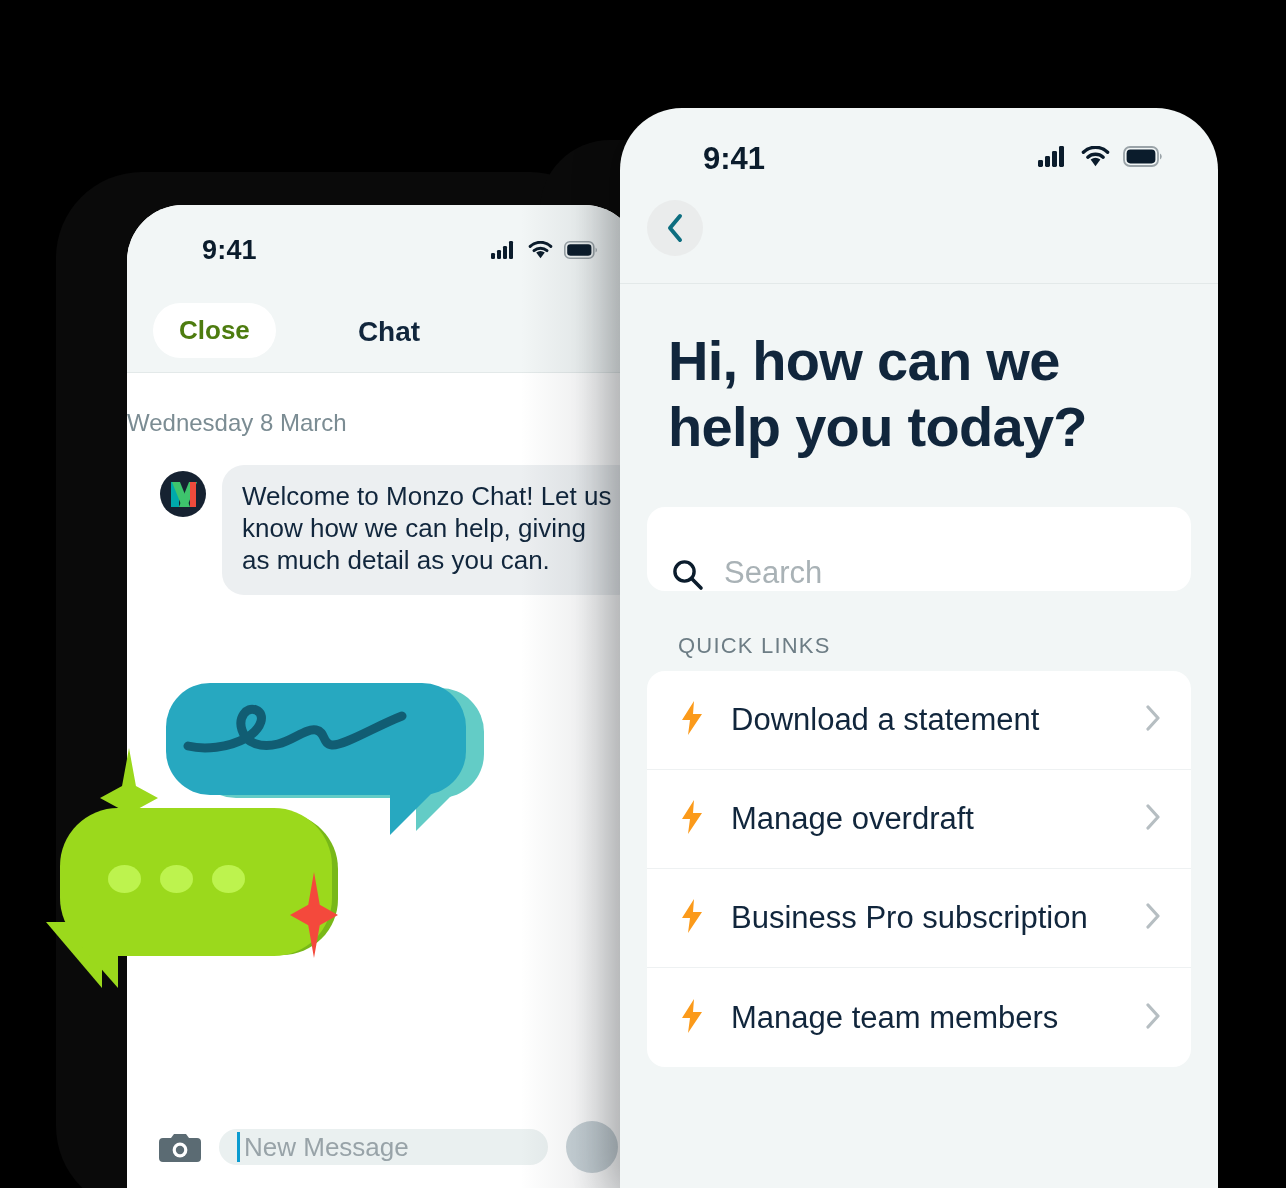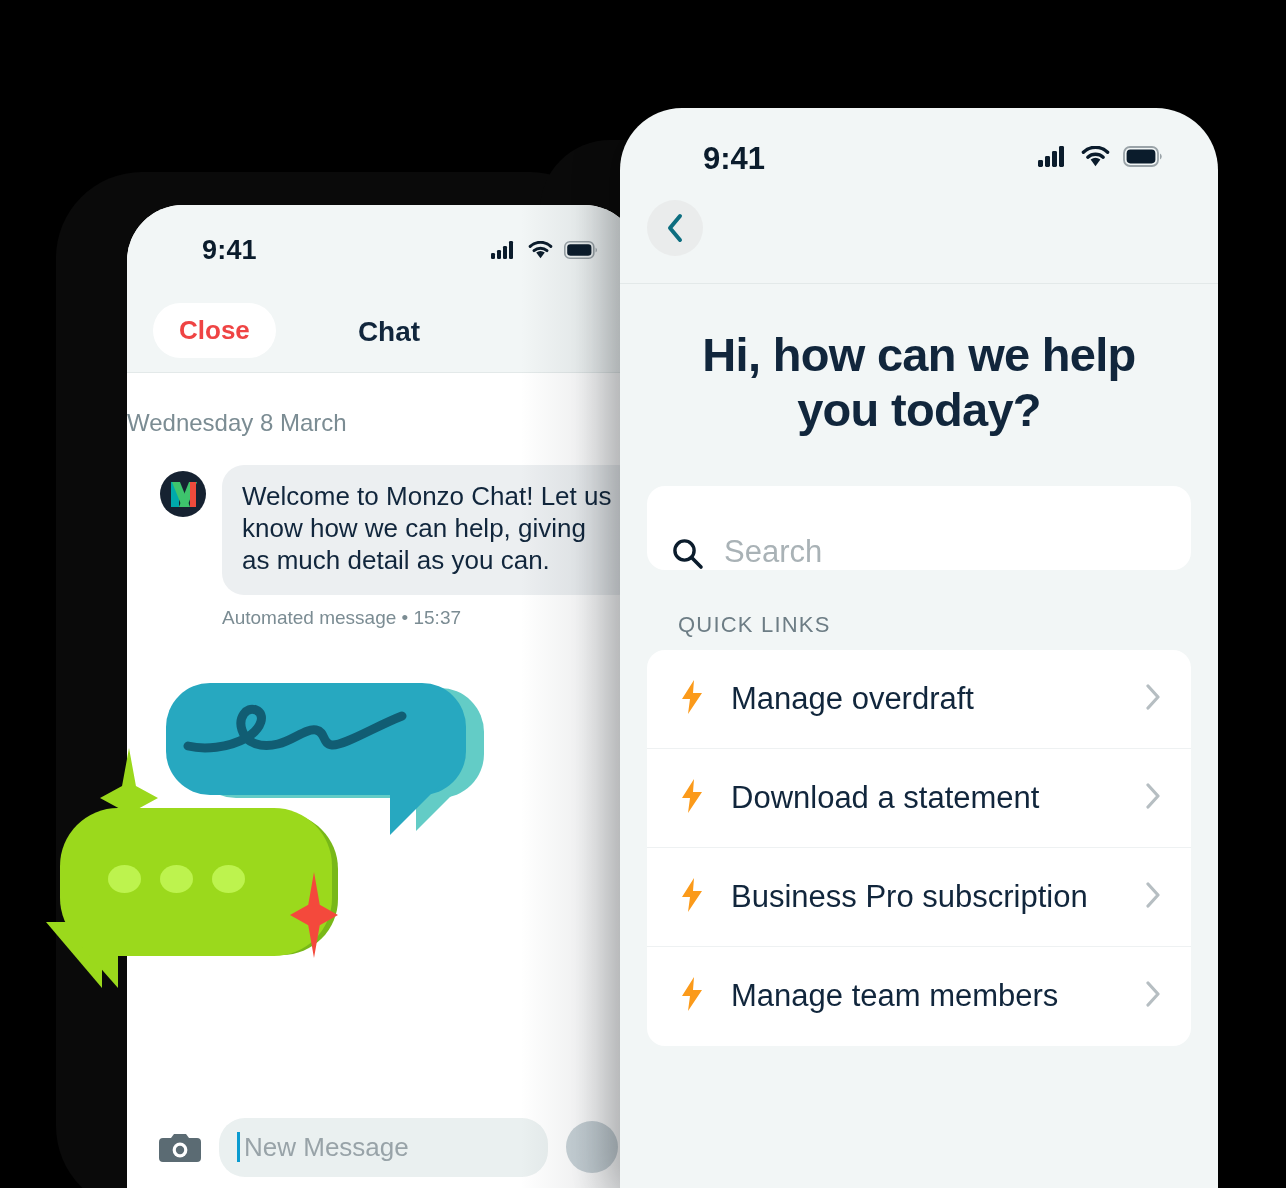--- a/index.html
+++ b/index.html
@@ -57,21 +57,21 @@
     background: #f2f6f6;
     border-bottom: 1px solid #e3e9e9;
     position: relative;
     display: flex; align-items: center;
   }
   .pl-close {
     position: absolute; left: 26px; top: 12px;
     background: #ffffff;
     border-radius: 30px;
     padding: 12px 26px;
-    font-size: 26px; font-weight: 700; color: #ef4444;
+    font-size: 26px; font-weight: 700; color: #4d7c0f;
     border: none;
   }
   .pl-title {
     position: absolute; left: 11px; right: 0; text-align: center;
     font-size: 28px; font-weight: 700; color: #11263c;
   }
   .pl-body {
     background: #ffffff;
     height: 100%;
     position: relative;
@@ -110,21 +110,21 @@
   
   .pl-inputrow {
     position: absolute; left: 0; right: 0; bottom: 168px;
     height: 82px;
     display: flex; align-items: center; gap: 18px;
     padding: 0 22px 0 32px;
     background: #ffffff;
   }
   .pl-camera { width: 42px; height: 34px; position: relative; }
   .pl-field {
-    flex: 1; height: 59px;
+    flex: 1; height: 36px;
     background: #eaf0f0;
     border-radius: 26px;
     display: flex; align-items: center;
     padding-left: 18px;
     position: relative;
   }
   .pl-caret { width: 3px; height: 30px; background: #0b9bd0; margin-right: 4px; }
   .pl-placeholder { font-size: 26px; color: #98a3a8; }
   .pl-sendbtn {
     width: 52px; height: 52px; border-radius: 50%;
@@ -241,22 +241,22 @@
     position: relative;
   }
   .pr-back {
     position: absolute; left: 27px; top: 0;
     width: 56px; height: 56px; border-radius: 50%;
     background: #eaecec;
     display: flex; align-items: center; justify-content: center;
   }
   .pr-heading {
     padding: 44px 48px 0 48px;
-    font-size: 47px; font-weight: 800; line-height: 1.17;
-    color: #11263c; text-align: center;
+    font-size: 56px; font-weight: 800; line-height: 1.17;
+    color: #11263c; 
     letter-spacing: -0.7px;
   }
   .pr-search {
     margin: 48px 27px 0 27px;
     height: 84px;
     background: #ffffff;
     border-radius: 18px;
     display: flex; align-items: flex-end;
     padding: 0 24px;
     gap: 20px;
@@ -327,21 +327,20 @@
 
       <div class="pl-msgrow">
         <div class="pl-avatar">
           <span class="m-left"></span>
             <span class="m-mid"></span>
             <span class="m-mid2"></span>
             <span class="m-right"></span>
         </div>
         <div class="pl-bubble">Welcome to Monzo Chat! Let us know how we can help, giving as much detail as you can.</div>
       </div>
-      <div class="pl-meta">Automated message • 15:37</div>
 
       <div class="pl-inputrow">
         <div class="pl-camera">
           <svg width="42" height="34" viewBox="0 0 42 34">
             <path d="M4 8 h8 l3-4 h12 l3 4 h8 a4 4 0 0 1 4 4 v16 a4 4 0 0 1 -4 4 H4 a4 4 0 0 1 -4 -4 V12 a4 4 0 0 1 4 -4 z" fill="#5b6b73"></path>
             <circle cx="21" cy="20" r="7.4" fill="#ffffff"></circle>
             <circle cx="21" cy="20" r="4.2" fill="#5b6b73"></circle>
           </svg>
         </div>
         <div class="pl-field">
@@ -423,63 +422,63 @@
     <div class="pr-sectionlabel">QUICK LINKS</div>
 
     <div class="pr-card">
 
       <div class="pr-row">
         <span class="pr-bolt">
           <svg width="24" height="34" viewBox="0 0 24 34">
               <path d="M14 0 L2 19 H10 L8 34 L22 13 H13 Z" fill="#fb9a1a"></path>
             </svg>
         </span>
+        <span class="pr-rowlabel">Download a statement</span>
+        <span class="pr-chev">
+          <svg width="15" height="26" viewBox="0 0 15 26">
+              <path d="M2 2 L12 13 L2 24" stroke="#b6bec2" stroke-width="3.2" fill="none" stroke-linecap="round" stroke-linejoin="round"></path>
+            </svg>
+        </span>
+      </div>
+
+      <div class="pr-row">
+        <span class="pr-bolt">
+          <svg width="24" height="34" viewBox="0 0 24 34">
+              <path d="M14 0 L2 19 H10 L8 34 L22 13 H13 Z" fill="#fb9a1a"></path>
+            </svg>
+        </span>
         <span class="pr-rowlabel">Manage overdraft</span>
         <span class="pr-chev">
           <svg width="15" height="26" viewBox="0 0 15 26">
               <path d="M2 2 L12 13 L2 24" stroke="#b6bec2" stroke-width="3.2" fill="none" stroke-linecap="round" stroke-linejoin="round"></path>
             </svg>
         </span>
       </div>
 
+
       <div class="pr-row">
         <span class="pr-bolt">
           <svg width="24" height="34" viewBox="0 0 24 34">
               <path d="M14 0 L2 19 H10 L8 34 L22 13 H13 Z" fill="#fb9a1a"></path>
             </svg>
         </span>
-        <span class="pr-rowlabel">Download a statement</span>
+        <span class="pr-rowlabel">Business Pro subscription</span>
         <span class="pr-chev">
           <svg width="15" height="26" viewBox="0 0 15 26">
               <path d="M2 2 L12 13 L2 24" stroke="#b6bec2" stroke-width="3.2" fill="none" stroke-linecap="round" stroke-linejoin="round"></path>
             </svg>
         </span>
       </div>
-
 
       <div class="pr-row">
         <span class="pr-bolt">
           <svg width="24" height="34" viewBox="0 0 24 34">
               <path d="M14 0 L2 19 H10 L8 34 L22 13 H13 Z" fill="#fb9a1a"></path>
             </svg>
         </span>
-        <span class="pr-rowlabel">Business Pro subscription</span>
-        <span class="pr-chev">
-          <svg width="15" height="26" viewBox="0 0 15 26">
-              <path d="M2 2 L12 13 L2 24" stroke="#b6bec2" stroke-width="3.2" fill="none" stroke-linecap="round" stroke-linejoin="round"></path>
-            </svg>
-        </span>
-      </div>
-
-      <div class="pr-row">
-        <span class="pr-bolt">
-          <svg width="24" height="34" viewBox="0 0 24 34">
-              <path d="M14 0 L2 19 H10 L8 34 L22 13 H13 Z" fill="#fb9a1a"></path>
-            </svg>
-        </span>
         <span class="pr-rowlabel">Manage team members</span>
         <span class="pr-chev">
           <svg width="15" height="26" viewBox="0 0 15 26">
               <path d="M2 2 L12 13 L2 24" stroke="#b6bec2" stroke-width="3.2" fill="none" stroke-linecap="round" stroke-linejoin="round"></path>
             </svg>
         </span>
       </div>
 
     </div>
 

